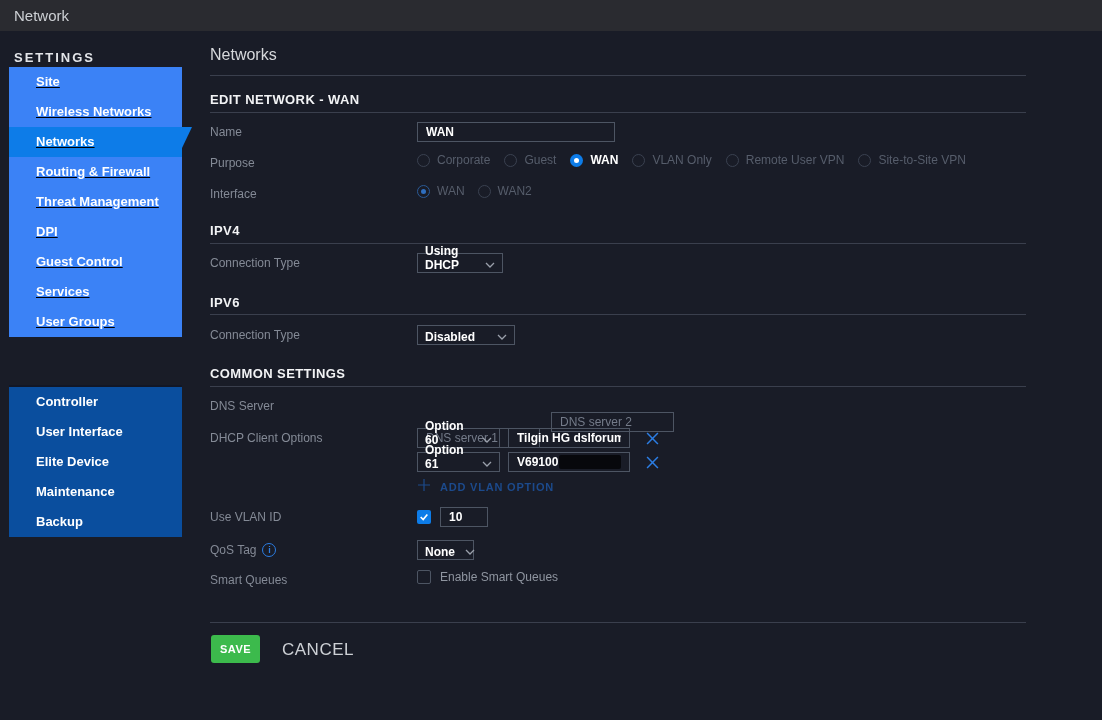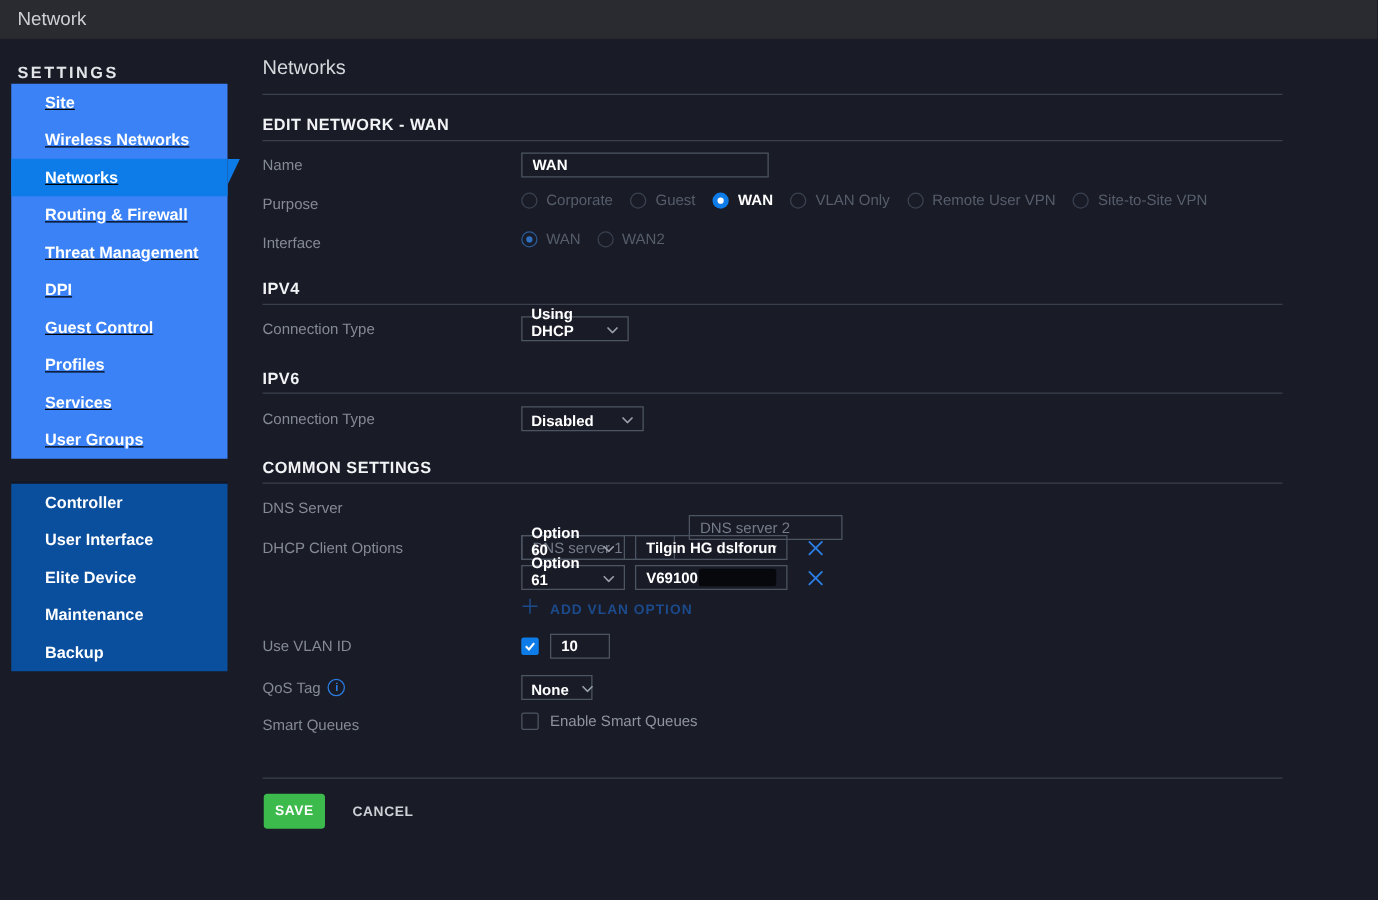--- a/index.html
+++ b/index.html
@@ -63,21 +63,21 @@
   .info-circle{width:14px;height:14px;border:1px solid #2b7de3;border-radius:50%;box-sizing:border-box;
     display:inline-flex;align-items:center;justify-content:center;}
   .info-circle i{font-style:normal;font-size:9px;color:#2b7de3;font-weight:bold;line-height:1;}
   .add-link{display:flex;align-items:center;gap:9px;cursor:pointer;}
   .add-link .add-text{font-size:11px;font-weight:bold;letter-spacing:.8px;color:#1c4a8c;}
   
   .save-btn{position:absolute;left:1px;top:0;width:49px;height:28px;background:#3cba4c;border:none;
     border-radius:3px;color:#fff;font-size:11px;font-weight:bold;letter-spacing:.5px;cursor:pointer;
     font-family:"Liberation Sans","DejaVu Sans",sans-serif;}
   .cancel-btn{position:absolute;left:66px;top:0;height:28px;line-height:28px;background:none;border:none;
-    color:#cdd0d5;font-size:11px;font-weight:bold;letter-spacing:.5px;cursor:pointer;
+    color:#cdd0d5;font-size:17px;font-weight:normal;letter-spacing:.5px;cursor:pointer;
     font-family:"Liberation Sans","DejaVu Sans",sans-serif;}
   .cb-label{font-size:12px;color:#8f95a0;margin-left:9px;}
 </style>
 </head>
 <body>
 
 <div class="topbar">
   <span class="topbar-title">Network</span>
 </div>
 
@@ -88,21 +88,20 @@
   <div class="side-item"><span>Site</span></div>
   <div class="side-item"><span>Wireless Networks</span></div>
   <div class="side-item active">
     <span>Networks</span>
     <span class="active-arrow"></span>
   </div>
   <div class="side-item"><span>Routing &amp; Firewall</span></div>
   <div class="side-item"><span>Threat Management</span></div>
   <div class="side-item"><span>DPI</span></div>
   <div class="side-item"><span>Guest Control</span></div>
-  <div class="side-item"><span>Profiles</span></div>
   <div class="side-item"><span>Services</span></div>
   <div class="side-item"><span>User Groups</span></div>
 </div>
 <div class="group-divider"></div>
 <div class="sidemenu group2">
   <div class="side-item"><span>Controller</span></div>
   <div class="side-item"><span>User Interface</span></div>
   <div class="side-item"><span>Elite Device</span></div>
   <div class="side-item"><span>Maintenance</span></div>
   <div class="side-item"><span>Backup</span></div>

